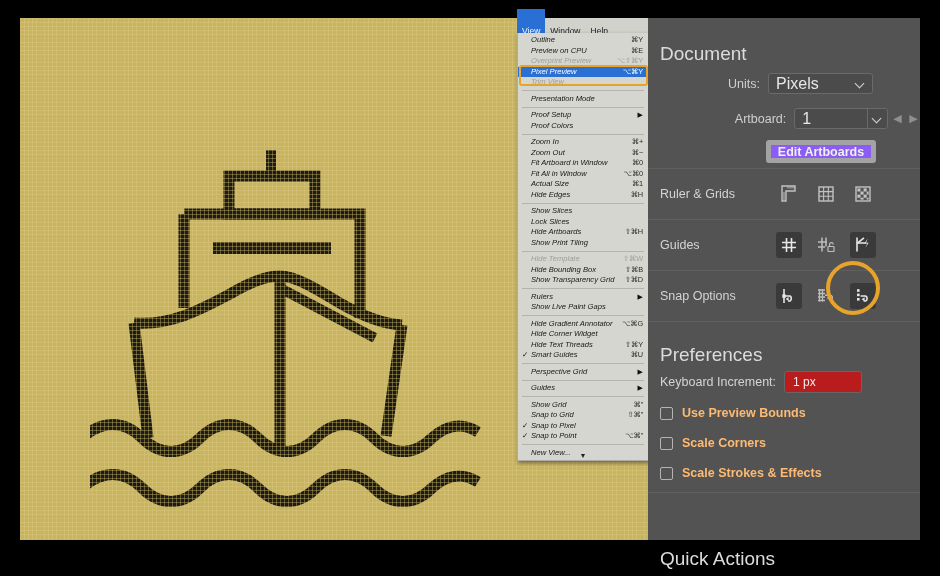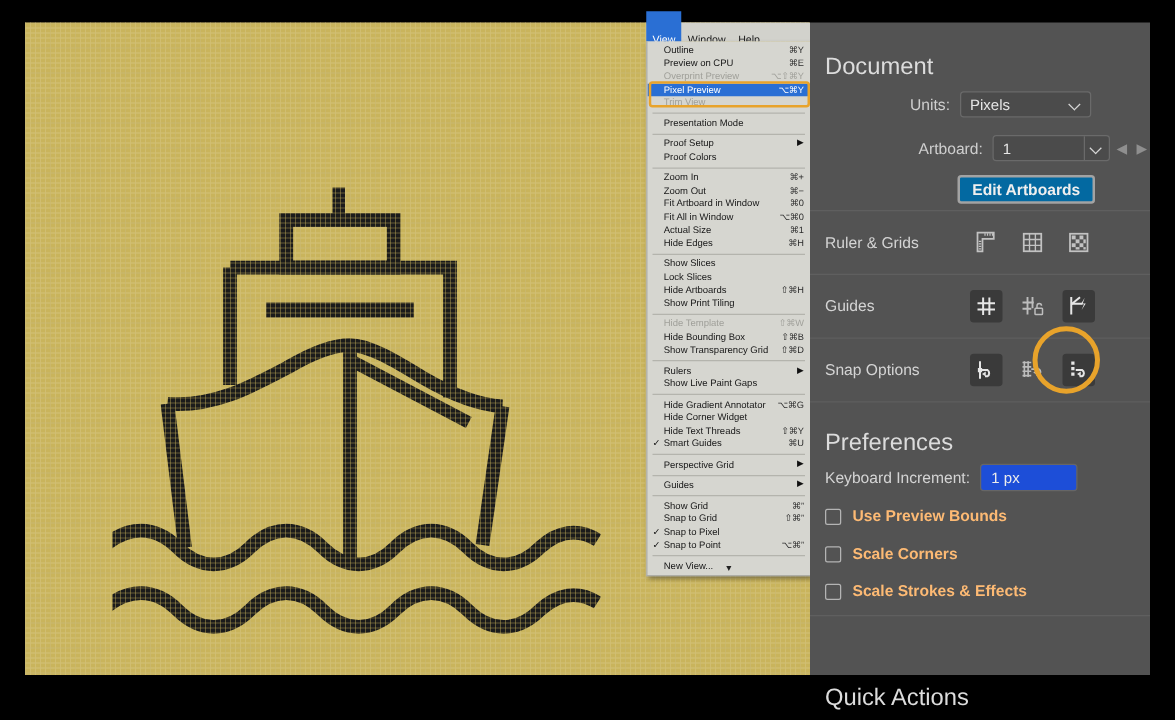--- a/index.html
+++ b/index.html
@@ -83,21 +83,21 @@
   .mi {
     position: relative;
     display: flex;
     align-items: center;
     height: 10.5px;
     padding-left: 13px;
     padding-right: 5px;
     white-space: nowrap;
     line-height: 10.5px;
   }
-  .mi .lbl { flex: 1; }
+  .mi .lbl { flex: 1; font-style: italic; }
   .mi .key {
     color: #2b2b2b;
     font-size: 7.4px;
     letter-spacing: -0.2px;
   }
   .mi .arrow {
     font-size: 7px;
     color: #111;
     margin-left: 4px;
   }
@@ -149,21 +149,21 @@
   }
   #doc-section { position: absolute; left: 0; top: 0; right: 0; height: 150px; }
   #doc-title { position: absolute; left: 12px; top: 25px; }
   .row-lbl { color: #cfcfcf; font-size: 12.5px; }
 
   .ctl-field {
     background: #4b4b4b;
     border: 1px solid #6a6a6a;
     border-radius: 3px;
     color: #e6e6e6;
-    font-size: 12px;
+    font-size: 16px;
     display: flex;
     align-items: center;
   }
   .caret {
     width: 9px; height: 9px;
     position: relative;
     flex: 0 0 auto;
   }
   .caret::after {
     content: "";
@@ -192,22 +192,22 @@
     display: flex; align-items: center; justify-content: center;
     color: #8f8f8f;
     font-size: 11px;
     margin-left: 3px;
   }
 
   #edit-artboards {
     position: absolute;
     left: 118px; top: 122px;
     width: 110px; height: 23px;
-    background: #0369a1;
-    border: 2px solid #a3a3a3;
+    background: #8b5cf6;
+    border: 5px solid #a3a3a3;
     border-radius: 3px;
     color: #efefef;
     font-size: 12.5px;
     font-weight: bold;
     display: flex; align-items: center; justify-content: center;
   }
 
   .panel-div {
     position: absolute; left: 0; right: 0;
     height: 1px; background: #5f5f5f;
@@ -243,21 +243,21 @@
     border-radius: 50%;
     z-index: 10;
     pointer-events: none;
   }
 
   #prefs-title { position: absolute; left: 12px; top: 326px; }
   #kbd-row { position: absolute; left: 12px; top: 353px; display: flex; align-items: center; }
   #kbd-label { font-size: 12.5px; color: #d4d4d4; margin-right: 8px; }
   #kbd-field {
     width: 78px; height: 22px;
-    background: #1d4ed8;
+    background: #b91c1c;
     border: 1px solid #666;
     border-radius: 3px;
     color: #ececec;
     font-size: 12px;
     display: flex; align-items: center;
     padding-left: 8px;
   }
   .chk-row {
     position: absolute; left: 12px;
     display: flex; align-items: center;

